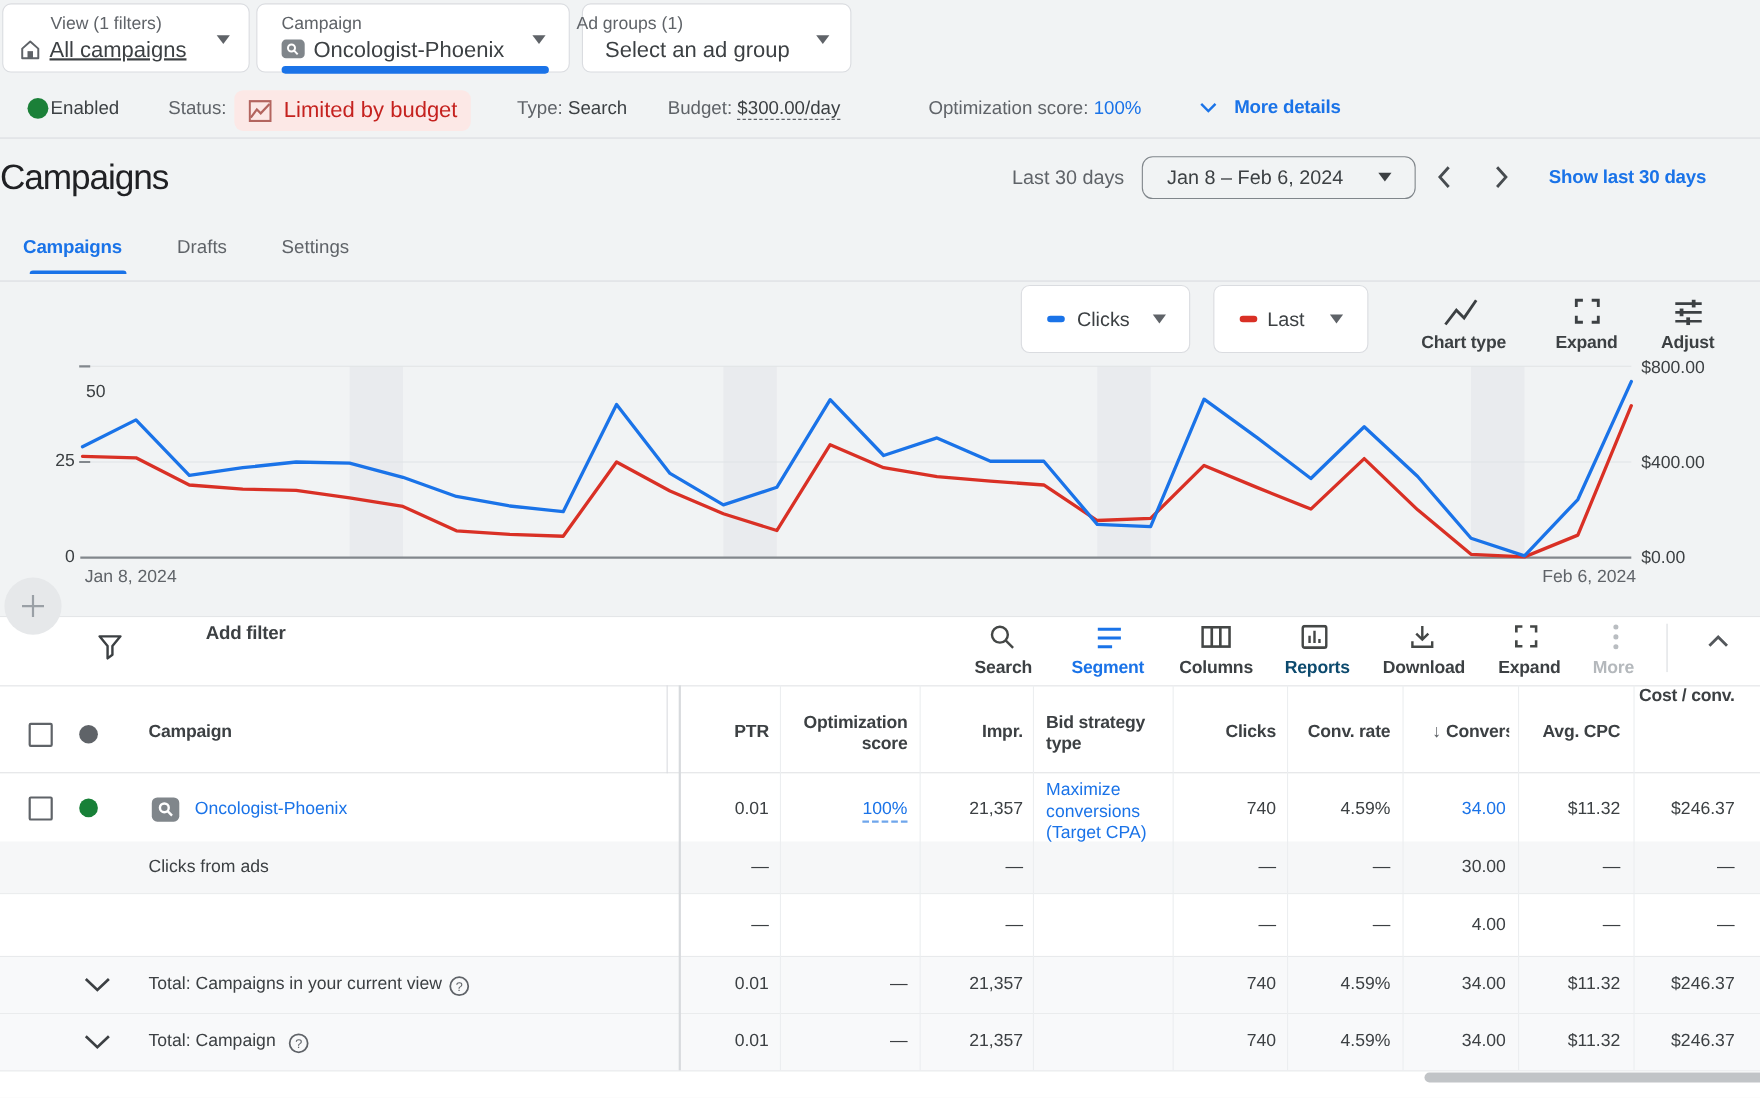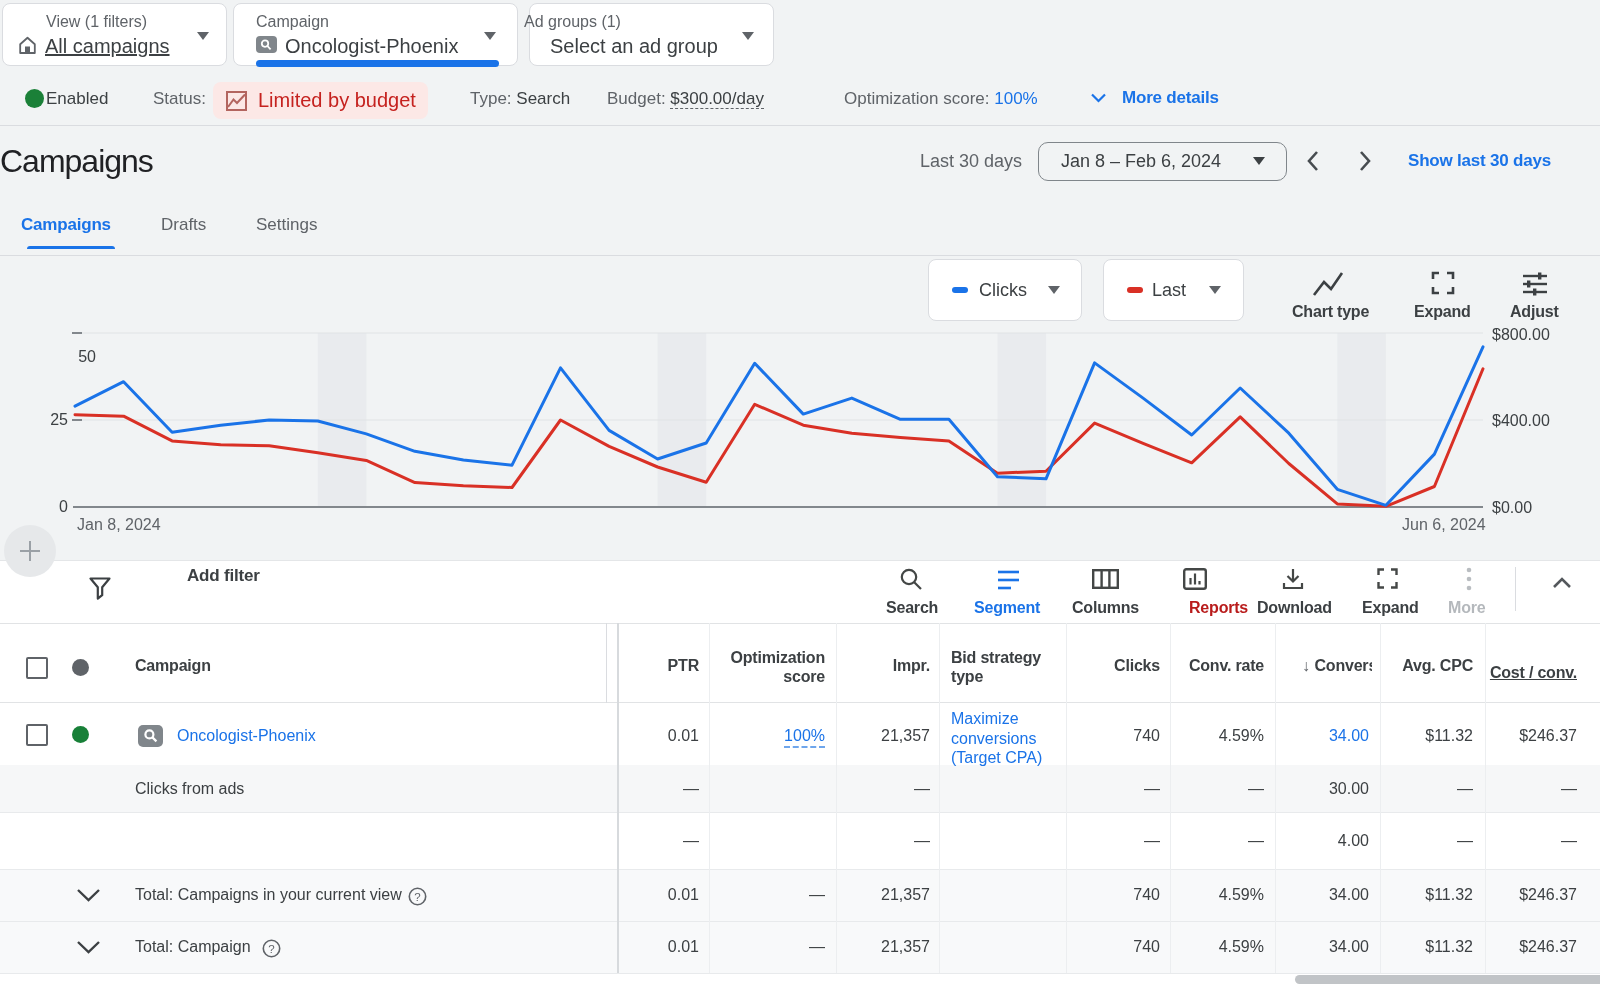--- a/index.html
+++ b/index.html
@@ -127,21 +127,21 @@
   <polyline points="75.0,89.8 123.6,91.2 172.1,115.9 220.7,119.7 269.2,120.8 317.8,127.7 366.3,135.4 414.9,157.6 463.4,160.8 512.0,162.5 560.5,95.0 609.1,121.4 657.6,142.0 706.2,157.3 754.7,79.3 803.3,100.2 851.8,108.2 900.4,112.4 948.9,115.9 997.5,148.2 1046.0,146.2 1094.6,98.1 1143.1,118.3 1191.7,137.8 1240.2,91.9 1288.8,138.5 1337.3,178.9 1385.9,181.3 1434.4,161.5 1483.0,43.8" fill="none" stroke="#d93025" stroke-width="3" stroke-linejoin="round" stroke-linecap="round"></polyline>
   <polyline points="75.0,81.1 123.6,56.7 172.1,107.2 220.7,100.2 269.2,95.0 317.8,96.0 366.3,108.9 414.9,126.3 463.4,135.0 512.0,140.2 560.5,42.8 609.1,105.4 657.6,134.0 706.2,118.0 754.7,38.3 803.3,89.1 851.8,73.1 900.4,94.3 948.9,94.3 997.5,151.7 1046.0,153.8 1094.6,37.9 1143.1,73.1 1191.7,110.0 1240.2,63.0 1288.8,108.2 1337.3,164.3 1385.9,180.3 1434.4,129.1 1483.0,21.9" fill="none" stroke="#1a73e8" stroke-width="3" stroke-linejoin="round" stroke-linecap="round"></polyline>
 </svg>
 <div class="v r dark" style="right:1504px;top:324px;margin-top:24px;">50</div>
 <div class="v r dark" style="right:1532px;top:411px;">25</div>
 <div class="v r dark" style="right:1532px;top:498px;">0</div>
 <div class="v dark" style="left:1492px;top:326px;">$800.00</div>
 <div class="v dark" style="left:1492px;top:412px;">$400.00</div>
 <div class="v dark" style="left:1492px;top:499px;">$0.00</div>
 <div class="v" style="left:77px;top:516px;color:#5f6368;">Jan 8, 2024</div>
-<div class="v" style="left:1402px;top:516px;color:#5f6368;">Jun 6, 2024</div>
+<div class="v" style="left:1402px;top:516px;color:#5f6368;">Feb 6, 2024</div>
 
 <div class="abs" style="left:0;top:560px;width:1600px;height:438px;background:#fff;border-top:1px solid #e4e6e8;"></div>
 
 <div class="abs" style="left:4px;top:525px;width:52px;height:52px;border-radius:50%;background:#e6e8ea;"></div>
 <svg class="abs" style="left:19px;top:540px;" width="22" height="22" viewBox="0 0 22 22">
       <line x1="11" y1="1" x2="11" y2="21" stroke="#9aa0a6" stroke-width="2"></line>
       <line x1="1" y1="11" x2="21" y2="11" stroke="#9aa0a6" stroke-width="2"></line>
     </svg>
 
 <svg class="abs" style="left:89px;top:577px;" width="22" height="24" viewBox="0 0 22 24">
@@ -168,21 +168,21 @@
       <line x1="17.4" y1="1" x2="17.4" y2="19" stroke="#444746" stroke-width="2.4"></line>
     </svg>
 <div class="v med" style="left:1072px;top:599px;color:#3c4043;">Columns</div>
 
 <svg class="abs" style="left:1183px;top:568px;" width="24" height="22" viewBox="0 0 24 22">
       <rect x="1.2" y="1.2" width="21.6" height="19.6" rx="2" fill="none" stroke="#444746" stroke-width="2.4"></rect>
       <line x1="7.5" y1="16.5" x2="7.5" y2="10" stroke="#444746" stroke-width="2.2"></line>
       <line x1="12" y1="16.5" x2="12" y2="5.5" stroke="#444746" stroke-width="2.2"></line>
       <line x1="16.5" y1="16.5" x2="16.5" y2="13" stroke="#444746" stroke-width="2.2"></line>
     </svg>
-<div class="v med" style="left:1168px;top:599px;color:#b91c1c;margin-left:21px;">Reports</div>
+<div class="v med" style="left:1168px;top:599px;color:#0c4a6e;">Reports</div>
 
 <svg class="abs" style="left:1282px;top:568px;" width="22" height="22" viewBox="0 0 22 22">
       <path d="M11 1 V13 M5.5 8 L11 13.5 L16.5 8" fill="none" stroke="#444746" stroke-width="2.2"></path>
       <path d="M2 15 V20 H20 V15" fill="none" stroke="#444746" stroke-width="2.2"></path>
     </svg>
 <div class="v med" style="left:1257px;top:599px;color:#3c4043;">Download</div>
 
 <svg class="abs" style="left:1377px;top:568px;" width="21" height="21" viewBox="0 0 21 21">
       <path d="M1.5 7 V1.5 H7 M14 1.5 H19.5 V7 M19.5 14 V19.5 H14 M7 19.5 H1.5 V14" fill="none" stroke="#444746" stroke-width="2.4"></path>
     </svg>
@@ -223,21 +223,21 @@
 <div class="dot" style="left:72px;top:659px;width:17px;height:17px;background:#5f6368;"></div>
 <div class="v med" style="left:135px;top:657px;">Campaign</div>
 <div class="v med r" style="right:901px;top:657px;">PTR</div>
 <div class="v med r" style="right:775px;top:648px;line-height:19px;">Optimization<br>score</div>
 <div class="v med r" style="right:670px;top:657px;">Impr.</div>
 <div class="v med" style="left:951px;top:648px;line-height:19px;">Bid strategy<br>type</div>
 <div class="v med r" style="right:440px;top:657px;">Clicks</div>
 <div class="v med r" style="right:336px;top:657px;">Conv. rate</div>
 <div class="v" style="left:1302px;top:657px;width:70px;overflow:hidden;"><span style="color:#5f6368;">↓</span>&nbsp;<span class="med">Conversions</span></div>
 <div class="v med r" style="right:127px;top:657px;">Avg. CPC</div>
-<div class="v med r" style="right:23px;top:664px;text-decoration:underline;">Cost / conv.</div>
+<div class="v med r" style="right:23px;top:624px;">Cost / conv.</div>
 
 <div class="cb" style="left:26px;top:724px;"></div>
 <div class="dot" style="left:72px;top:726px;width:17px;height:17px;background:#188038;"></div>
 <div class="chip" style="left:138px;top:725px;width:25px;height:22px;border-radius:5px;"></div>
 <svg class="abs" style="left:142px;top:728px;" width="18" height="17" viewBox="0 0 18 17">
       <circle cx="7.4" cy="6.4" r="4" fill="none" stroke="#fff" stroke-width="2.2"></circle>
       <line x1="10.4" y1="9.4" x2="14.4" y2="13.4" stroke="#fff" stroke-width="2.2"></line>
     </svg>
 <div class="v blue" style="left:177px;top:727px;">Oncologist-Phoenix</div>
 <div class="v r" style="right:901px;top:727px;">0.01</div>

